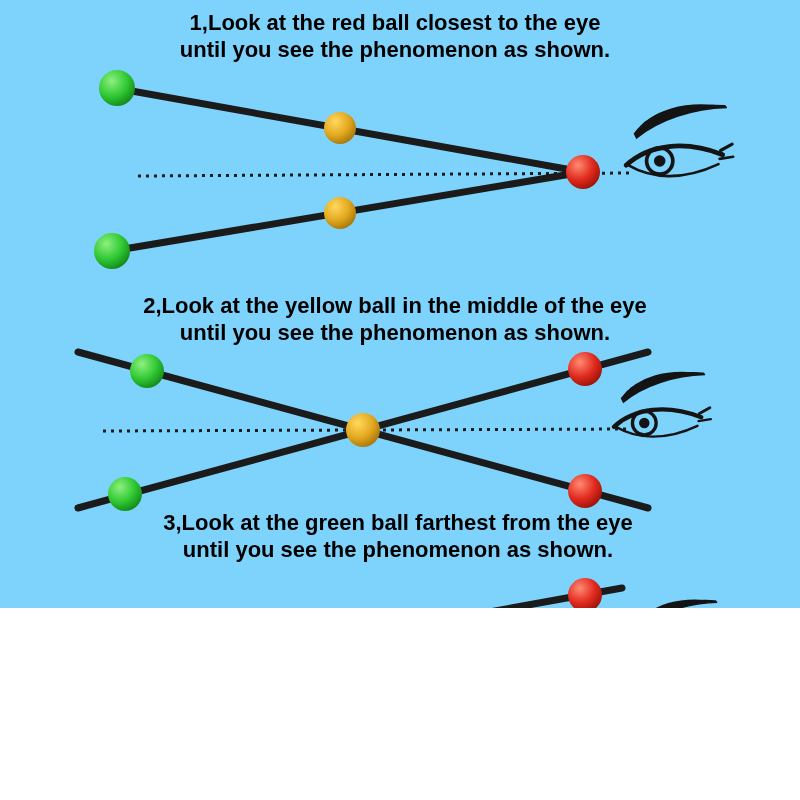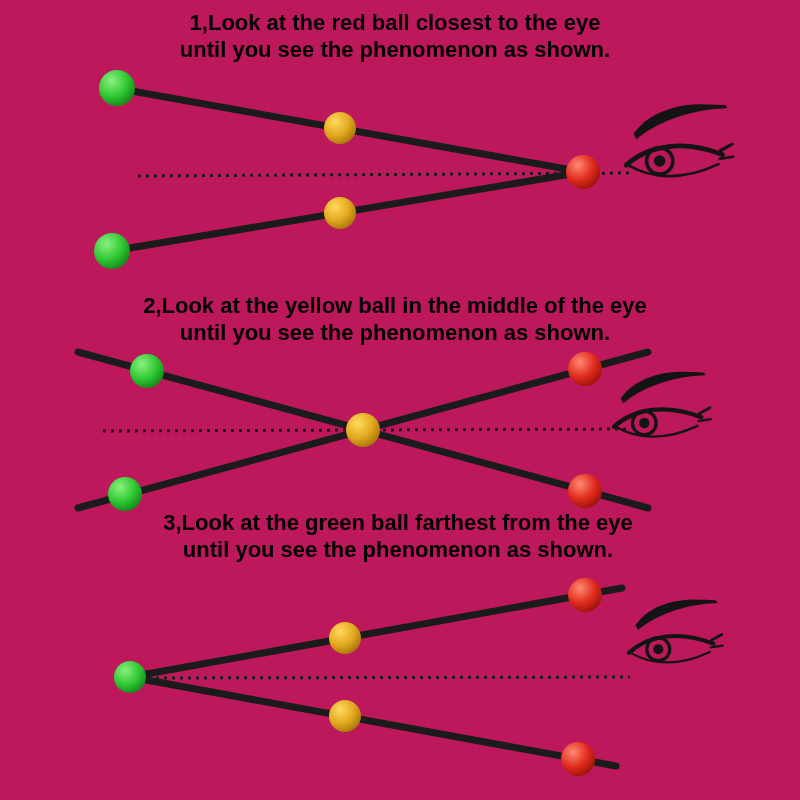--- a/index.html
+++ b/index.html
@@ -1,20 +1,20 @@
 <!DOCTYPE html>
 <html><head>
 <meta charset="utf-8">
 <style>
   html, body { margin: 0; padding: 0; background: #ffffff; }
   .page {
     position: relative;
     width: 800px;
-    height: 800px;
-    background: #be185d;
+    height: 608px;
+    background: #7dd3fc;
     overflow: hidden;
     font-family: "Liberation Sans", sans-serif;
   }
   svg { display: block; }
   .caption {
     font-family: "Liberation Sans", sans-serif;
     font-weight: bold;
     font-size: 22px;
     fill: #000000;
     text-anchor: middle;

